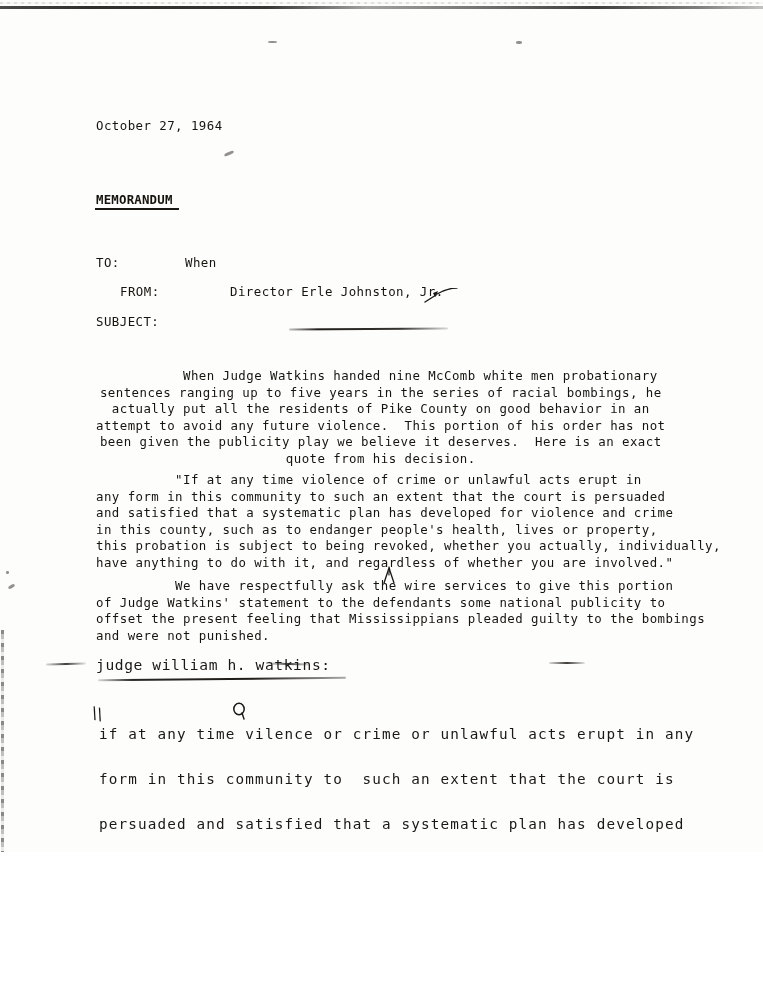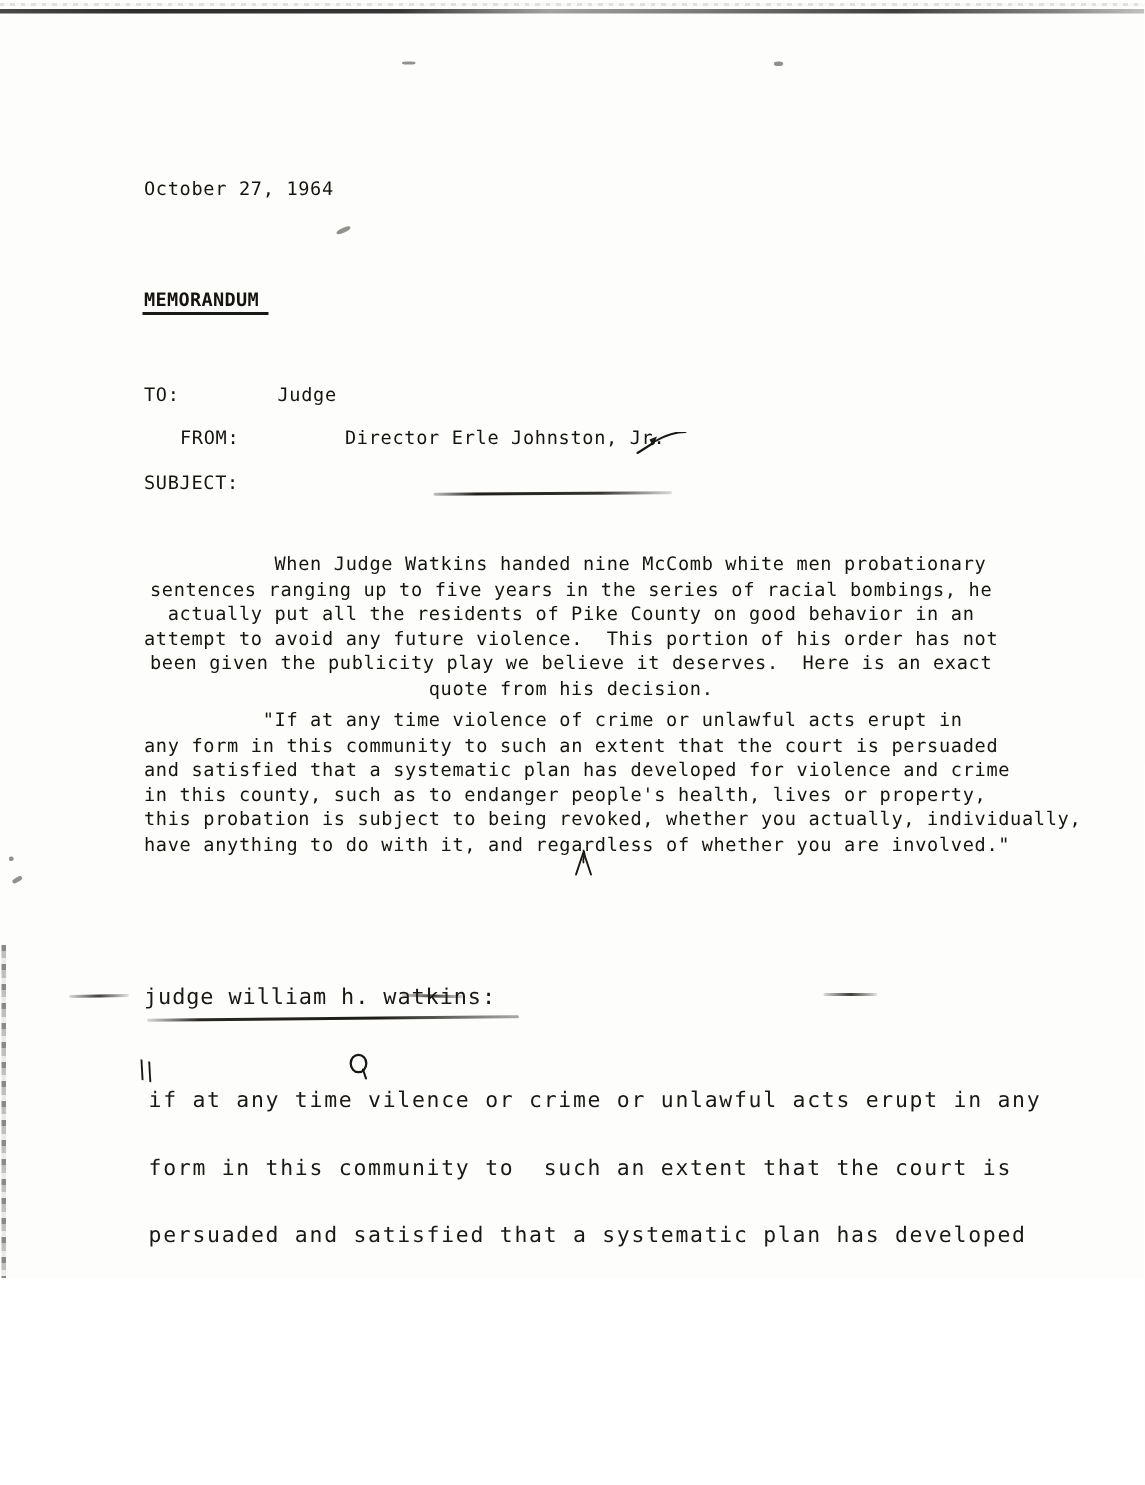--- a/index.html
+++ b/index.html
@@ -332,21 +332,21 @@
   <div class="speck" style="left:8px;   top:585px; width:7px; height:3px; transform:rotate(-30deg);"></div>
   <div class="speck" style="left:4px;   top:963px; width:4px; height:3px;"></div>
   <div class="speck" style="left:224px; top:152px; width:10px; height:3px; transform:rotate(-25deg);"></div>
 
   <div class="tw" id="date-line">October 27, 1964</div>
 
   <div class="tw" id="memorandum-heading">MEMORANDUM</div>
   <div id="memorandum-rule"></div>
 
   <div class="tw hdr-label" id="to-label">TO:</div>
-  <div class="tw hdr-value" id="to-value">Judge</div>
+  <div class="tw hdr-value" id="to-value">When</div>
 
   <div class="tw hdr-label" id="from-label">FROM:</div>
   <div class="tw hdr-value" id="from-value">Director Erle Johnston, Jr.</div>
 
   <div class="tw hdr-label" id="subj-label">SUBJECT:</div>
   <div id="subject-underline"></div>
 
   <svg id="subject-pen-mark" viewBox="0 0 34 16">
     <path d="M1 14 L12 7" stroke="#1a1814" stroke-width="1.4" fill="none" stroke-linecap="round"></path>
     <path d="M11 9 L9 5 L14 3 L12 8 Z" fill="#1a1814"></path>
@@ -358,20 +358,24 @@
 actually put all the residents of Pike County on good behavior in an
 attempt to avoid any future violence.  This portion of his order has not
 been given the publicity play we believe it deserves.  Here is an exact
 quote from his decision.</div>
   <div class="tw" id="para-2">          "If at any time violence of crime or unlawful acts erupt in
 any form in this community to such an extent that the court is persuaded
 and satisfied that a systematic plan has developed for violence and crime
 in this county, such as to endanger people's health, lives or property,
 this probation is subject to being revoked, whether you actually, individually,
 have anything to do with it, and regardless of whether you are involved."</div>
+  <div class="tw" id="para-3">          We have respectfully ask the wire services to give this portion
+of Judge Watkins' statement to the defendants some national publicity to
+offset the present feeling that Mississippians pleaded guilty to the bombings
+and were not punished.</div>
 
   <svg id="caret-insert" viewBox="0 0 16 18">
     <path d="M8 2 L3 17 M8 2 L13 17" stroke="#1a1814" stroke-width="1.3" fill="none" stroke-linecap="round"></path>
     <path d="M8 1 C10 4, 7 6, 8 9" stroke="#1a1814" stroke-width="1.2" fill="none" stroke-linecap="round"></path>
   </svg>
 
   <div class="dash-mark" id="dash-left"></div>
   <div id="section-heading">judge william h. watkins:</div>
   <div id="section-heading-rule"></div>
   <div class="dash-mark" id="dash-after"></div>

